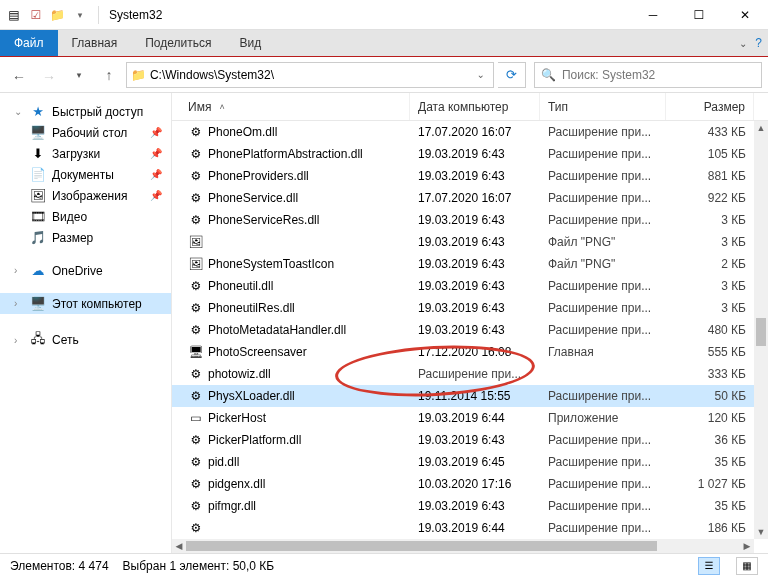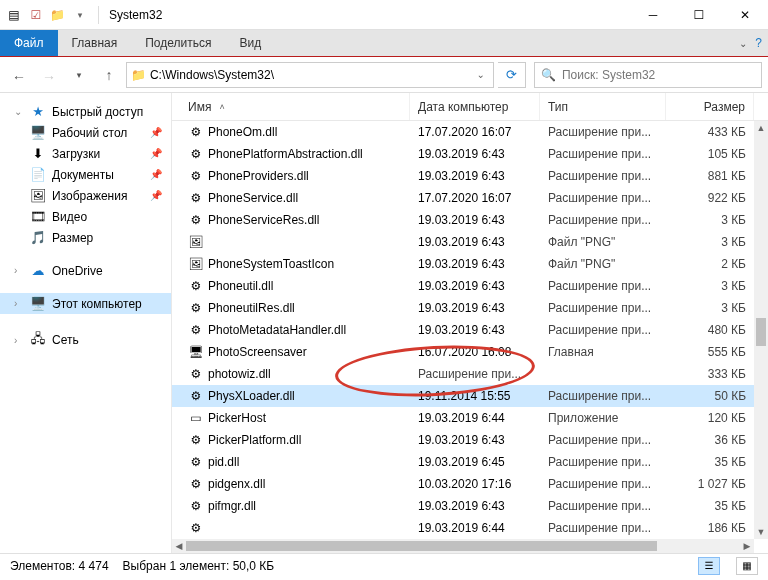--- a/index.html
+++ b/index.html
@@ -280,21 +280,21 @@
           </div>
           <div class="cell cd">19.03.2019 6:43</div>
           <div class="cell ct">Расширение при...</div>
           <div class="cell cs">480 КБ</div>
         </div>
         <div class="row">
           <div class="cell cn">
             <span class="fico">🖥</span>
             <span>PhotoScreensaver</span>
           </div>
-          <div class="cell cd">16.07.2020 16:08</div>
+          <div class="cell cd">17.12.2020 16:08</div>
           <div class="cell ct">Главная</div>
           <div class="cell cs">555 КБ</div>
         </div>
         <div class="row">
           <div class="cell cn">
             <span class="fico">⚙</span>
             <span>photowiz.dll</span>
           </div>
           <div class="cell ct">Расширение при...</div>
           <div class="cell cs">333 КБ</div>

